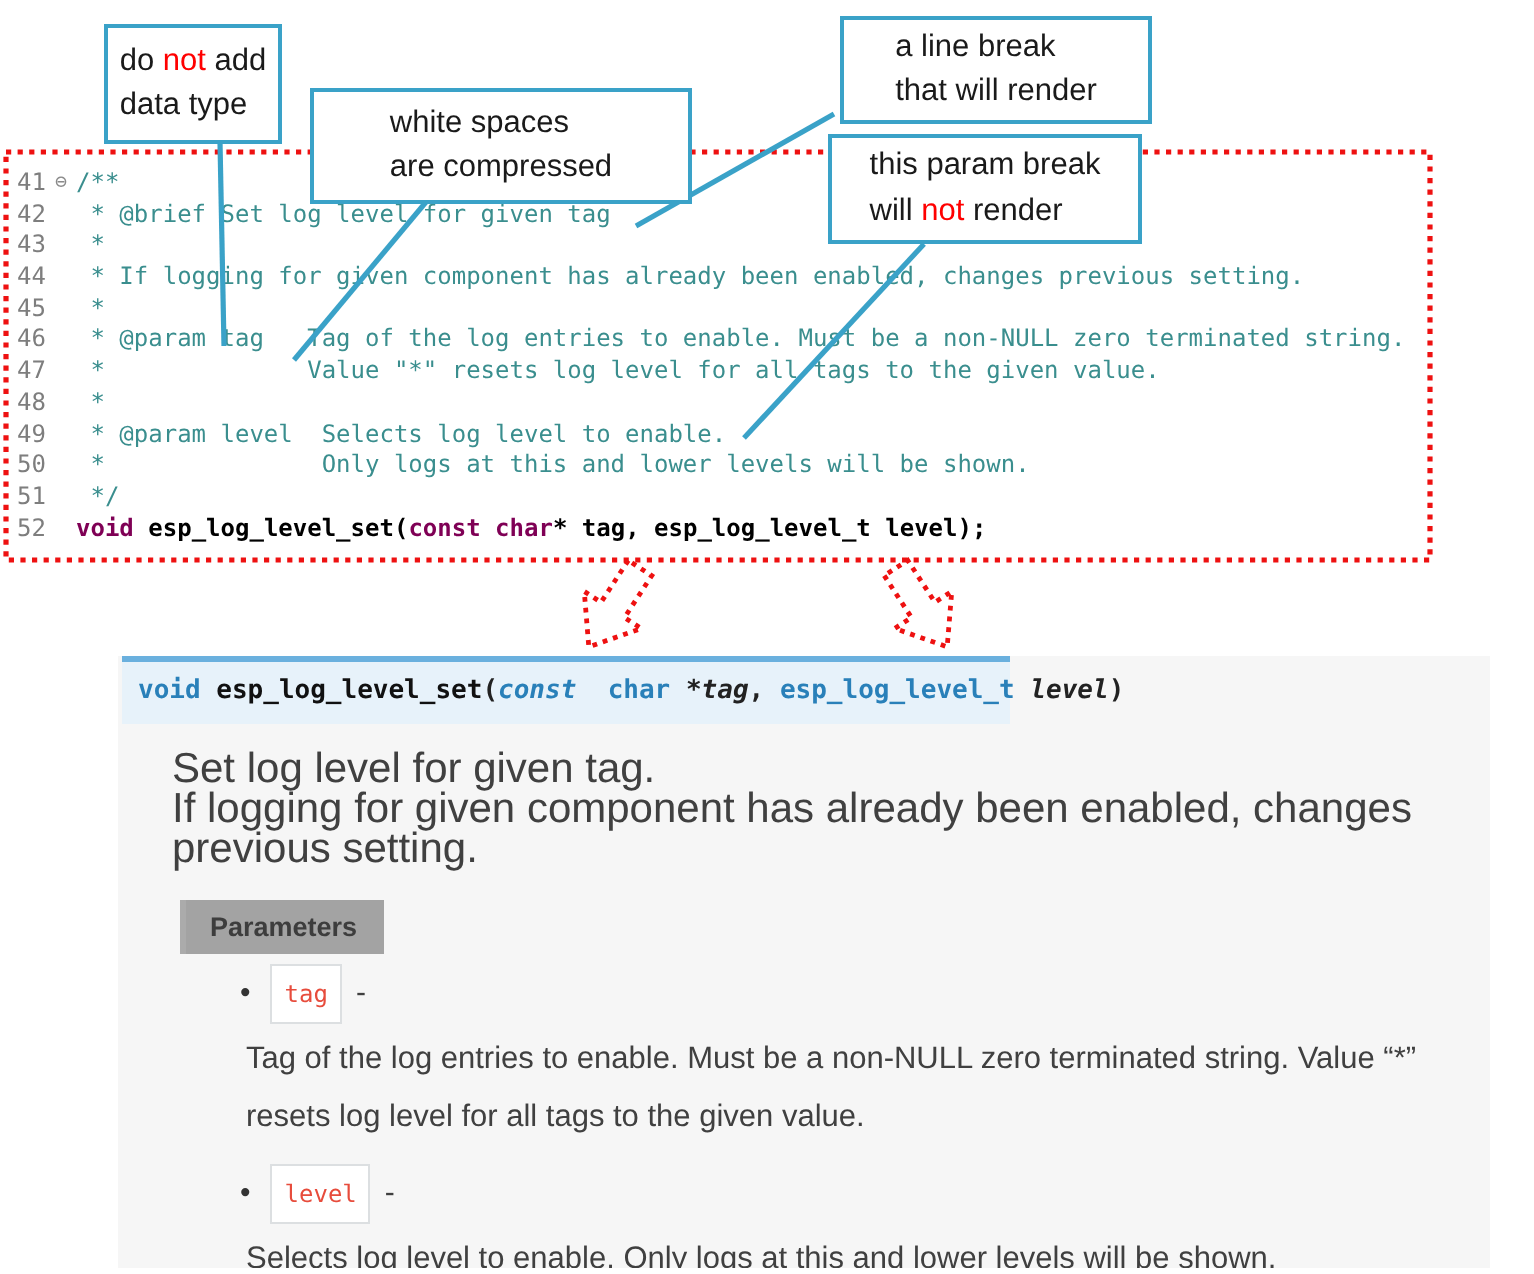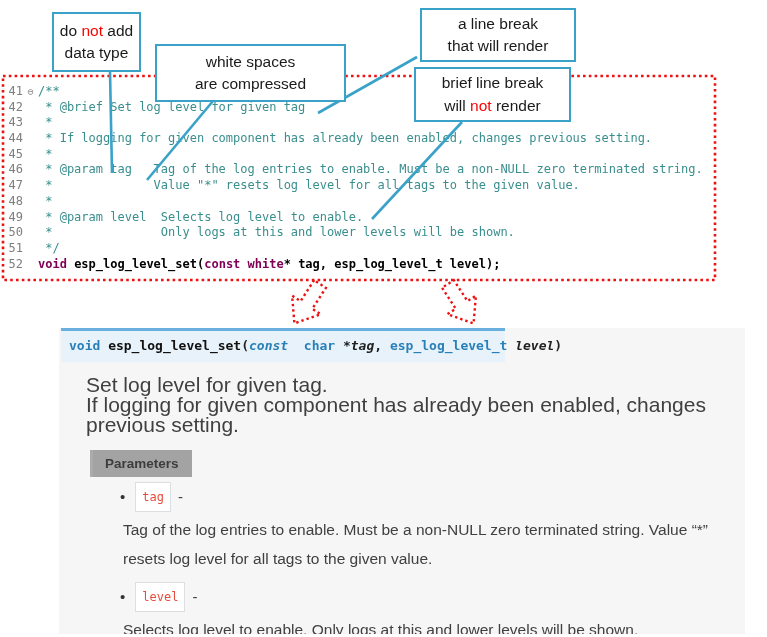--- a/index.html
+++ b/index.html
@@ -13,21 +13,21 @@
   .stage{position:relative;width:767px;height:637px;background:#fff;overflow:hidden;}
 
   
   svg.overlay{position:absolute;left:0;top:0;z-index:5;pointer-events:none;}
   .dotrect{fill:none;stroke:var(--red);stroke-width:2.6;stroke-dasharray:2.6 3.2;}
   .blueline{stroke:var(--blue);stroke-width:2.6;fill:none;}
   .arrow{fill:none;stroke:var(--red);stroke-width:2.4;stroke-dasharray:2.4 3;}
 
   
   .callout{position:absolute;z-index:10;background:#fff;border:2.5px solid var(--blue);
-    display:flex;align-items:center;justify-content:center;text-align:center;
+    display:flex;align-items:center;justify-content:center;text-align:left;
     font-size:15.5px;color:#1a1a1a;white-space:pre-line;line-height:1.45;}
   .callout .rd{color:var(--redtext);}
   #co0{left:52px;top:12px;width:89px;height:60px;}
   #co1{left:155px;top:44px;width:191px;height:58px;}
   #co2{left:420px;top:8px;width:156px;height:54px;}
   #co3{left:414px;top:67px;width:157px;height:55px;}
 
   
   .code{position:absolute;left:6px;top:84px;z-index:1;
     font-family:"DejaVu Sans Mono","Liberation Mono",monospace;font-size:12px;}
@@ -78,40 +78,40 @@
       <div class="cl"><span class="ln">42</span><span class="fold"></span><span class="src"><span class="cmt"> * @brief Set log level for given tag</span></span></div>
       <div class="cl"><span class="ln">43</span><span class="fold"></span><span class="src"><span class="cmt"> *</span></span></div>
       <div class="cl"><span class="ln">44</span><span class="fold"></span><span class="src"><span class="cmt"> * If logging for given component has already been enabled, changes previous setting.</span></span></div>
       <div class="cl"><span class="ln">45</span><span class="fold"></span><span class="src"><span class="cmt"> *</span></span></div>
       <div class="cl"><span class="ln">46</span><span class="fold"></span><span class="src"><span class="cmt"> * @param tag   Tag of the log entries to enable. Must be a non-NULL zero terminated string.</span></span></div>
       <div class="cl"><span class="ln">47</span><span class="fold"></span><span class="src"><span class="cmt"> *              Value "*" resets log level for all tags to the given value.</span></span></div>
       <div class="cl"><span class="ln">48</span><span class="fold"></span><span class="src"><span class="cmt"> *</span></span></div>
       <div class="cl"><span class="ln">49</span><span class="fold"></span><span class="src"><span class="cmt"> * @param level  Selects log level to enable.</span></span></div>
       <div class="cl"><span class="ln">50</span><span class="fold"></span><span class="src"><span class="cmt"> *               Only logs at this and lower levels will be shown.</span></span></div>
       <div class="cl"><span class="ln">51</span><span class="fold"></span><span class="src"><span class="cmt"> */</span></span></div>
-      <div class="cl"><span class="ln">52</span><span class="fold"></span><span class="src"><span class="kw">void</span><span class="pl"> </span><span class="fn">esp_log_level_set</span><span class="pl">(</span><span class="kw">const white</span><span class="pl">* tag, esp_log_level_t level);</span></span></div>
+      <div class="cl"><span class="ln">52</span><span class="fold"></span><span class="src"><span class="kw">void</span><span class="pl"> </span><span class="fn">esp_log_level_set</span><span class="pl">(</span><span class="kw">const char</span><span class="pl">* tag, esp_log_level_t level);</span></span></div>
     </div>
 
   <svg class="overlay" width="767" height="637" viewBox="0 0 767 637">
     <rect class="dotrect" x="3" y="76" width="712" height="204"></rect>
     <line class="blueline" x1="110" y1="71" x2="112" y2="173"></line>
     <line class="blueline" x1="213" y1="101" x2="147" y2="180"></line>
     <line class="blueline" x1="417" y1="57" x2="318" y2="113"></line>
     <line class="blueline" x1="462" y1="122" x2="372" y2="219"></line>
     <path class="arrow" transform="translate(320,284) rotate(33)" d="M -7,0 L -7,25 L -17,25 L 0,47 L 17,25 L 7,25 L 7,0 Z"></path>
     <path class="arrow" transform="translate(448,284) rotate(-33)" d="M -7,0 L -7,25 L -17,25 L 0,47 L 17,25 L 7,25 L 7,0 Z"></path>
   </svg>
 
   <div class="callout" id="co0"><span><span>do </span><span class="rd">not</span><span> add
 data type</span></span></div>
   <div class="callout" id="co1"><span><span>white spaces
 are  compressed</span></span></div>
   <div class="callout" id="co2"><span><span>a line break
 that will render</span></span></div>
-  <div class="callout" id="co3"><span><span>brief line break
+  <div class="callout" id="co3"><span><span>this param break
 will </span><span class="rd">not</span><span> render</span></span></div>
 
   <div class="docpanel">
     <div class="sigbar"><span class="kt">void </span><span class="fname">esp_log_level_set</span><span class="pl">(</span><span class="kti">const</span><span class="pl">  </span><span class="kt">char </span><span class="pl">*</span><span class="pv">tag</span><span class="pl">, </span><span class="kt">esp_log_level_t </span><span class="pv">level</span><span class="pl">)</span></div>
     <p class="docp brief">Set log level for given tag.</p>
     <p class="docp bodyp">If logging for given component has already been enabled, changes previous setting.</p>
     <div class="rubric">Parameters</div>
     <ul class="params">
         <li class="pitem">
           <div class="prow">

